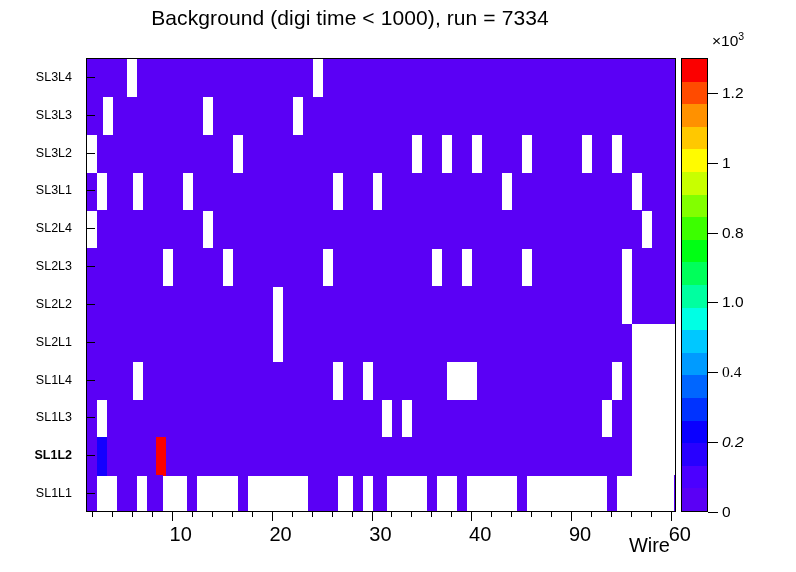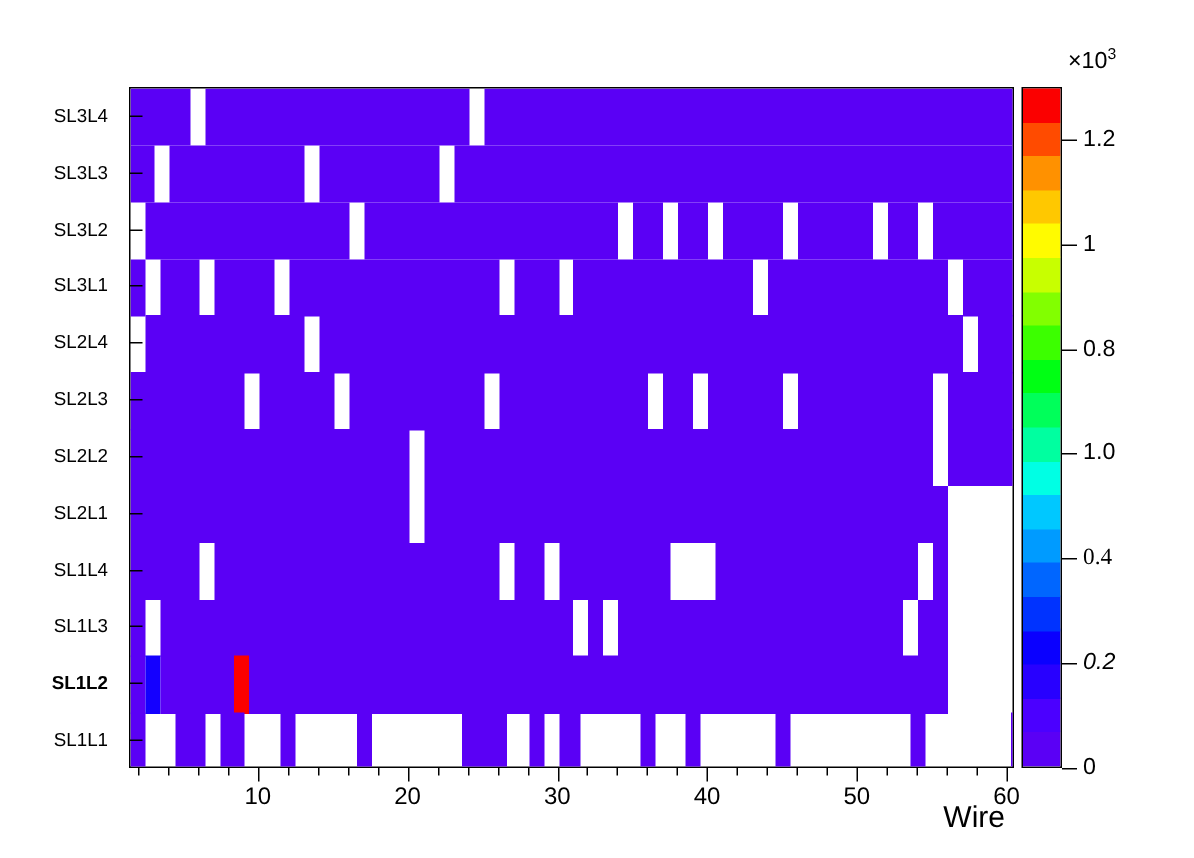--- a/index.html
+++ b/index.html
@@ -30,21 +30,21 @@
     position:absolute;right:10px;font-size:12.5px;text-align:right;
     white-space:nowrap;transform:translateY(-50%);
   }
   .ytick{position:absolute;left:86px;width:9px;height:1px;background:#000;}
 
   
   #xaxis{position:absolute;left:86px;top:512px;width:590px;height:48px;}
   .xtickM{position:absolute;top:0;width:1px;height:9px;background:#000;}
   .xtickm{position:absolute;top:0;width:1px;height:5px;background:#000;}
   .xlab{
-    position:absolute;top:11px;font-size:16px;text-align:center;width:40px;
+    position:absolute;top:11px;font-size:20px;text-align:right;width:40px;
     transform:translateX(-20px);
   }
   #xtitle{
     position:absolute;left:0;top:534px;width:676px;text-align:right;
     font-size:20px;padding-right:6px;box-sizing:border-box;
   }
 
   
   #palette{
     position:absolute;left:681px;top:58px;width:27px;height:454px;
@@ -58,20 +58,21 @@
   #zexp{
     position:absolute;left:712px;top:30px;font-size:15.5px;white-space:nowrap;
   }
   #zexp sup{font-size:10.5px;vertical-align:super;}
 </style>
 </head>
 <body>
 
 <div id="canvas">
 
+  <div id="title">Background (digi time &lt; 1000), run = 7334</div>
 
   <div id="ylabels">
       <div class="ylab" style="top: 435.083px;">SL1L1</div>
       <div class="ylab" style="top: 397.25px; font-weight: bold;">SL1L2</div>
       <div class="ylab" style="top: 359.417px;">SL1L3</div>
       <div class="ylab" style="top: 321.583px;">SL1L4</div>
       <div class="ylab" style="top: 283.75px;">SL2L1</div>
       <div class="ylab" style="top: 245.917px;">SL2L2</div>
       <div class="ylab" style="top: 208.083px;">SL2L3</div>
       <div class="ylab" style="top: 170.25px;">SL2L4</div>
@@ -196,21 +197,21 @@
       <div class="xtickm" style="left: 565.042px;"></div>
       <div class="xtickM" style="left: 85.8545px;"></div>
       <div class="xlab" style="left: 85.8545px;">10</div>
       <div class="xtickM" style="left: 185.685px;"></div>
       <div class="xlab" style="left: 185.685px;">20</div>
       <div class="xtickM" style="left: 285.516px;"></div>
       <div class="xlab" style="left: 285.516px;">30</div>
       <div class="xtickM" style="left: 385.347px;"></div>
       <div class="xlab" style="left: 385.347px;">40</div>
       <div class="xtickM" style="left: 485.178px;"></div>
-      <div class="xlab" style="left: 485.178px;">50</div>
+      <div class="xlab" style="left: 485.178px;">90</div>
       <div class="xtickM" style="left: 585.008px;"></div>
       <div class="xlab" style="left: 585.008px;">60</div>
     </div>
   <div id="xtitle">Wire</div>
 
   <div id="palette">
       <div class="pband" style="background: rgb(90, 0, 245); bottom: 0%; height: 5.25%;"></div>
       <div class="pband" style="background: rgb(75, 0, 255); bottom: 5%; height: 5.25%;"></div>
       <div class="pband" style="background: rgb(40, 0, 255); bottom: 10%; height: 5.25%;"></div>
       <div class="pband" style="background: rgb(10, 0, 255); bottom: 15%; height: 5.25%;"></div>

